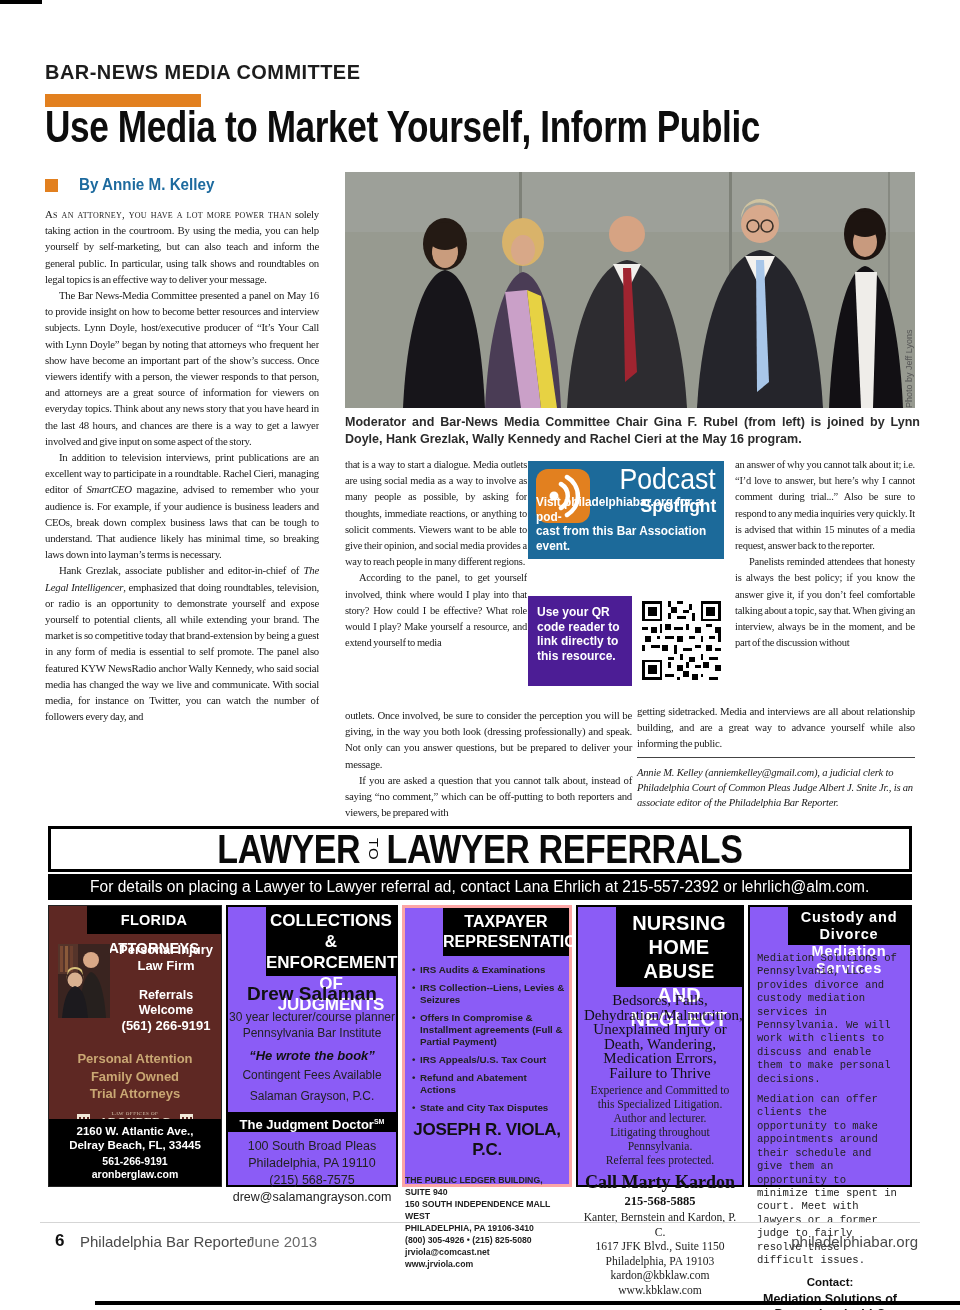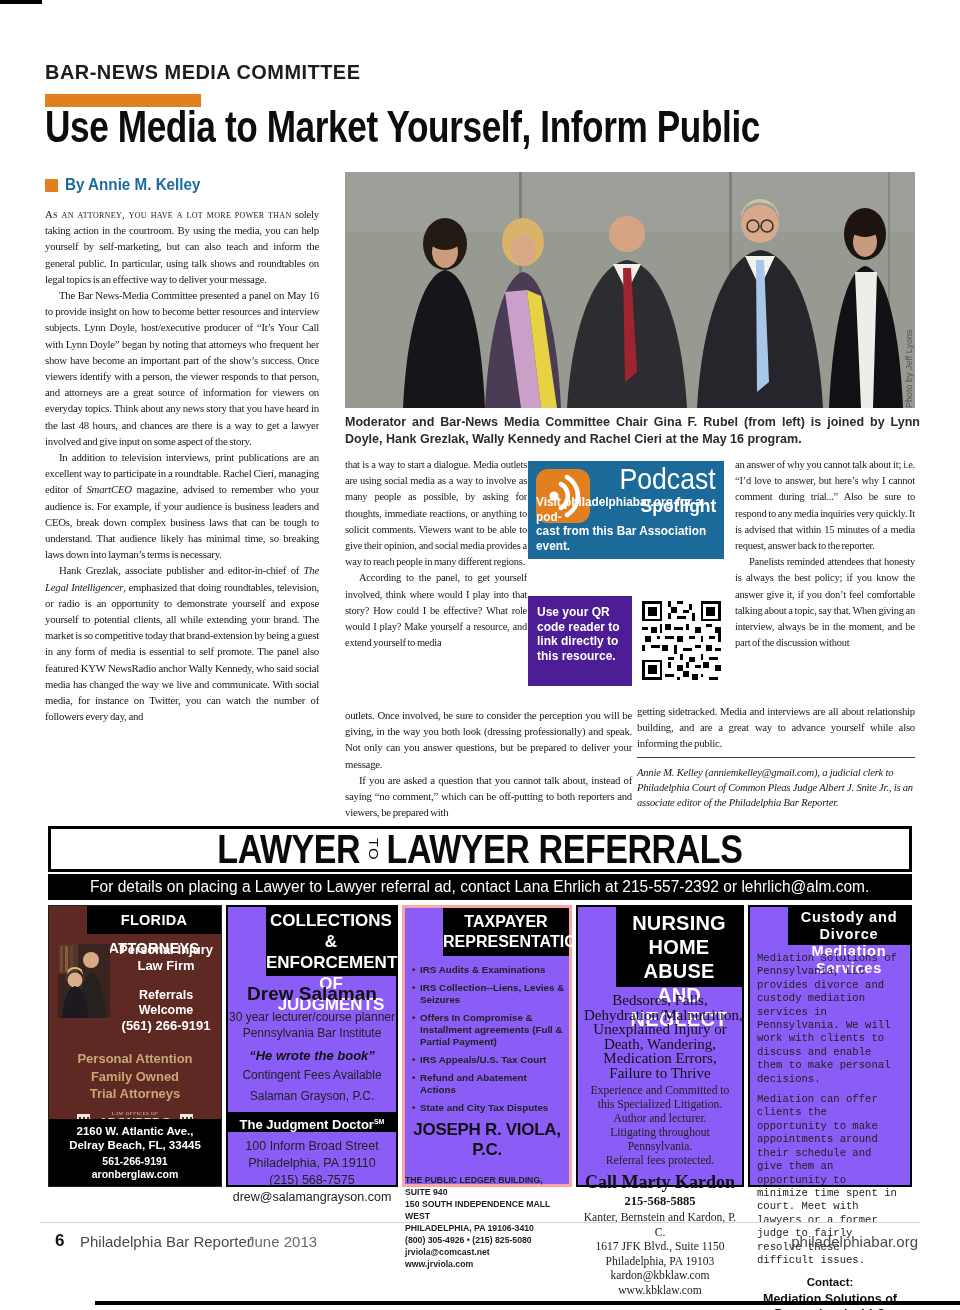--- a/index.html
+++ b/index.html
@@ -7,21 +7,21 @@
   .abs{position:absolute;}
 
   
   .artifact-top{left:0;top:0;width:42px;height:4px;background:#000;}
   .artifact-bottom{left:95px;top:1301px;width:865px;height:4px;background:#000;}
 
   
   .kicker{left:45px;top:60px;font-size:21px;font-weight:600;letter-spacing:.5px;color:#1d1d1d;transform:scaleX(.95);transform-origin:0 0;}
   .orange-bar{left:45px;top:94px;width:156px;height:13px;}
   .title{left:45px;top:102px;font-size:44px;font-weight:700;letter-spacing:-.5px;color:#0d0d0d;white-space:nowrap;transform:scaleX(.8);transform-origin:0 0;}
-  .byline{left:45px;top:176px;display:flex;align-items:center;gap:7px;}
+  .byline{left:45px;top:176px;display:flex;align-items:center;gap:21px;}
   .byline .sq{width:13px;height:13px;display:inline-block;}
   .byline .bt{font-size:16px;font-weight:700;color:#1d6a9e;transform:scaleX(.95);transform-origin:0 50%;}
 
   
   .serif{font-family:"Liberation Serif",serif;font-size:10.8px;line-height:16.2px;letter-spacing:-.25px;word-spacing:-.6px;text-align:justify;color:#1a1a1a;}
   .serif p{margin:0;}
   .serif p.ind{text-indent:14px;}
   .sc{font-variant:small-caps;letter-spacing:.3px;}
   .col1{left:45px;top:206px;width:274px;height:622px;overflow:hidden;}
 
@@ -363,21 +363,21 @@
       <div>OF JUDGMENTS</div>
     </div>
     <div class="co-name">Drew Salaman</div>
     <div class="co-line">30 year lecturer/course planner</div>
     <div class="co-line" style="margin-top:0">Pennsylvania Bar Institute</div>
     <div class="co-quote">“He wrote the book”</div>
     <div class="co-line">Contingent Fees Available</div>
     <div class="co-line">Salaman Grayson, P.C.</div>
     <div class="co-bar"><span>The Judgment Doctor</span><sup>SM</sup></div>
     <div class="co-foot">
-      <div>100 Inform Broad Street</div>
+      <div>100 South Broad Pleas</div>
       <div>Philadelphia, PA 19110</div>
       <div>(215) 568-7575</div>
       <div>drew@salamangrayson.com</div>
     </div>
   </div>
 
   <div class="ad ad-tx">
     <div class="ad-hdr">
       <div>TAXPAYER</div>
       <div>REPRESENTATION</div>

